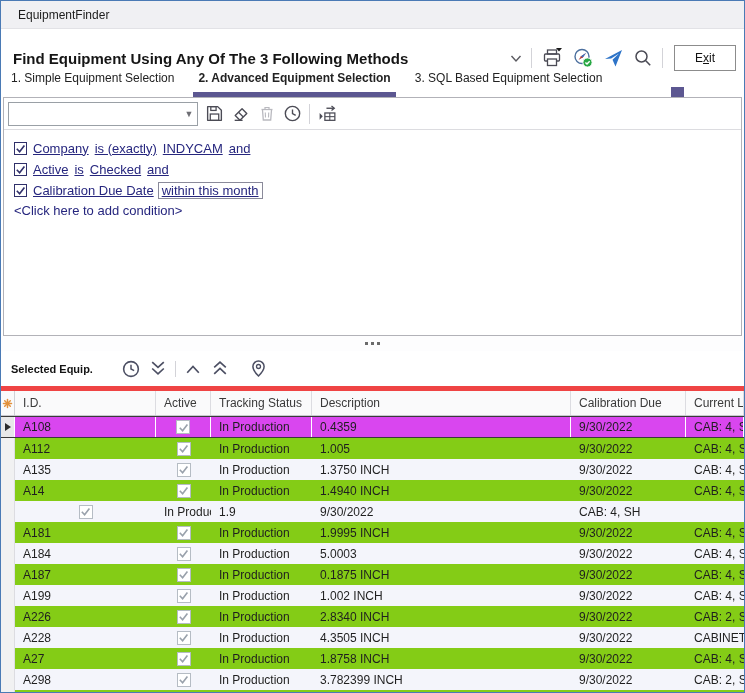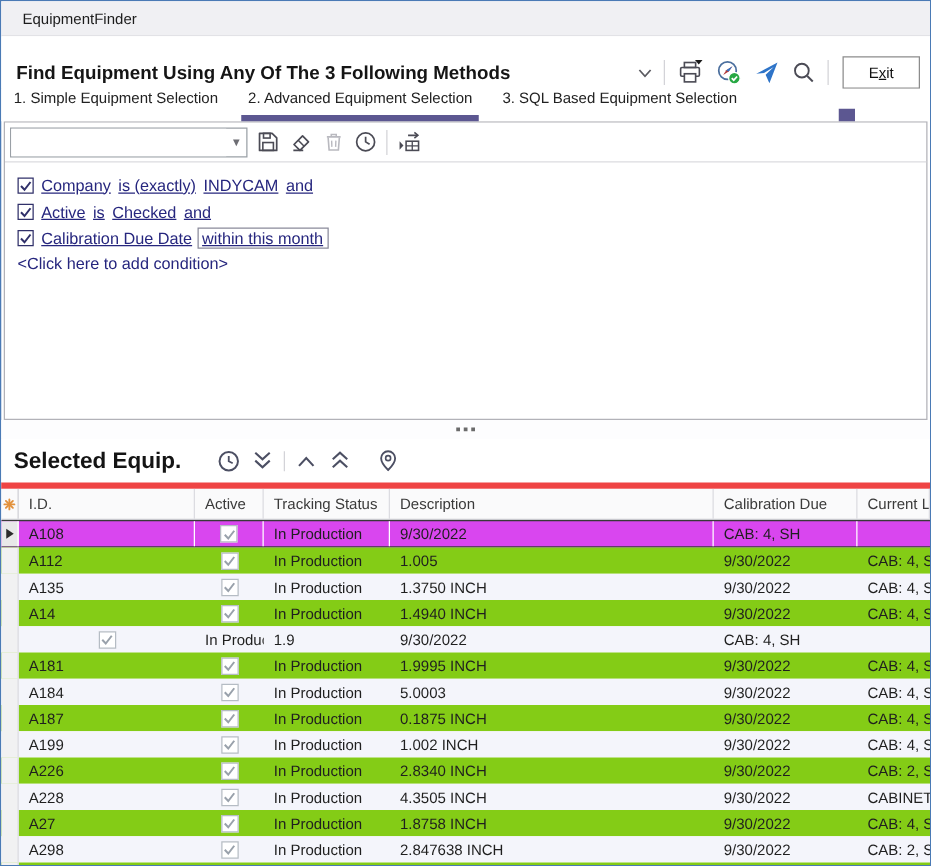--- a/index.html
+++ b/index.html
@@ -17,21 +17,21 @@
   .htools{display:flex;align-items:center;gap:9px}
   .vsep{width:1px;height:20px;background:#d3d3d8}
   .icon-btn{display:flex;align-items:center;justify-content:center;position:relative;cursor:default}
   .exit-btn{width:62px;height:26px;border:1px solid #8c8c8c;background:#fff;font-size:12px;color:#111;
     display:flex;align-items:center;justify-content:center;margin-left:2px}
   .exit-btn .u{text-decoration:underline}
 
   
   .tabs{height:26px;display:flex;align-items:center;position:relative;padding-left:5px;flex:none;background:#fff}
   .tab{font-size:12px;color:#222;padding:0 5px;margin-right:14px;height:100%;display:flex;position:relative;white-space:nowrap}
-  .tab.active{font-weight:normal}
+  .tab.active{font-weight:bold}
   .tab.active::after{content:"";position:absolute;left:0;right:0;bottom:0;height:5px;background:#5c5791}
   .tab-extra{position:absolute;left:670px;bottom:0;width:13px;height:10px;background:#5c5791}
 
   
   .filter-panel{height:239px;margin:0 2px;border:1px solid #b2b2b8;flex:none;background:#fff;display:flex;flex-direction:column}
   .filter-toolbar{height:32px;display:flex;align-items:center;padding-left:4px;gap:7px;border-bottom:1px solid #dcdce0;flex:none}
   .combo{width:190px;height:24px;border:1px solid #9aa0a6;display:flex;align-items:center;background:#fff}
   .combo input{flex:1;border:0;outline:0;height:100%;padding:0 4px;font-size:12px;min-width:0}
   .combo .arrow{width:16px;color:#6e6e74;font-size:9px;text-align:center}
   .tb-icon{display:flex;align-items:center;justify-content:center;color:#4b4b55}
@@ -44,21 +44,21 @@
   .cond-part.link{text-decoration:underline}
   .cond-part.boxed{border:1px solid #8a8a9a;padding:0 3px;margin-left:-2px}
   .add-cond{font-size:13px;color:#26267e;margin-top:3px;white-space:nowrap}
 
   
   .splitter{height:15px;flex:none;display:flex;align-items:center;justify-content:center;gap:3px;background:#fdfdfe}
   .splitter i{width:3px;height:3px;background:#6b6b6b;display:block}
 
   
   .grid-bar{height:35px;flex:none;display:flex;align-items:center;padding-left:10px;background:#fff}
-  .grid-title{font-size:18px;font-weight:bold;color:#141414;margin-right:28px;white-space:nowrap}
+  .grid-title{font-size:11px;font-weight:bold;color:#141414;margin-right:28px;white-space:nowrap}
   .gicons{display:flex;align-items:center;gap:7px;color:#4c4f63}
   .gicons .vsep{height:16px}
   .gicon{display:flex;align-items:center;justify-content:center}
   .gicon.pin{margin-left:12px}
 
   
   .table-wrap{flex:1;overflow:hidden;display:flex;flex-direction:column;border-top:5px solid #ef4444}
   .t-head{display:grid;grid-template-columns:14px 141px 55px 101px 259px 115px 1fr;height:25px;flex:none;
     background:#fafafb;border-bottom:1px solid #c9c9cf}
   .t-head .hc{display:flex;align-items:center;font-size:12px;color:#3a3a3a;padding-left:8px;
@@ -297,20 +297,21 @@
           </div>
           <div class="c">A108</div>
           <div class="c active-c">
             <span class="gcheck">
               <svg width="11" height="11" viewBox="0 0 11 11">
                 <polyline points="1.8,5.8 4.6,8.8 9.4,2.6" fill="none" stroke="currentColor" stroke-width="1.6"></polyline>
               </svg>
             </span>
           </div>
           <div class="c">In Production</div>
+          <div class="c">0.4359</div>
           <div class="c">9/30/2022</div>
           <div class="c">CAB: 4, SH</div>
         </div>
         <div class="t-row">
           <div class="c selcell"></div>
           <div class="c">A112</div>
           <div class="c active-c">
             <span class="gcheck">
               <svg width="11" height="11" viewBox="0 0 11 11">
                 <polyline points="1.8,5.8 4.6,8.8 9.4,2.6" fill="none" stroke="currentColor" stroke-width="1.6"></polyline>
@@ -475,21 +476,21 @@
           <div class="c selcell"></div>
           <div class="c">A298</div>
           <div class="c active-c">
             <span class="gcheck">
               <svg width="11" height="11" viewBox="0 0 11 11">
                 <polyline points="1.8,5.8 4.6,8.8 9.4,2.6" fill="none" stroke="currentColor" stroke-width="1.6"></polyline>
               </svg>
             </span>
           </div>
           <div class="c">In Production</div>
-          <div class="c">2.847638 INCH</div>
+          <div class="c">3.782399 INCH</div>
           <div class="c">9/30/2022</div>
           <div class="c">CAB: 2, SH</div>
         </div>
         <div class="t-row">
           <div class="c selcell"></div>
           <div class="c">A308</div>
           <div class="c active-c">
             <span class="gcheck">
               <svg width="11" height="11" viewBox="0 0 11 11">
                 <polyline points="1.8,5.8 4.6,8.8 9.4,2.6" fill="none" stroke="currentColor" stroke-width="1.6"></polyline>

